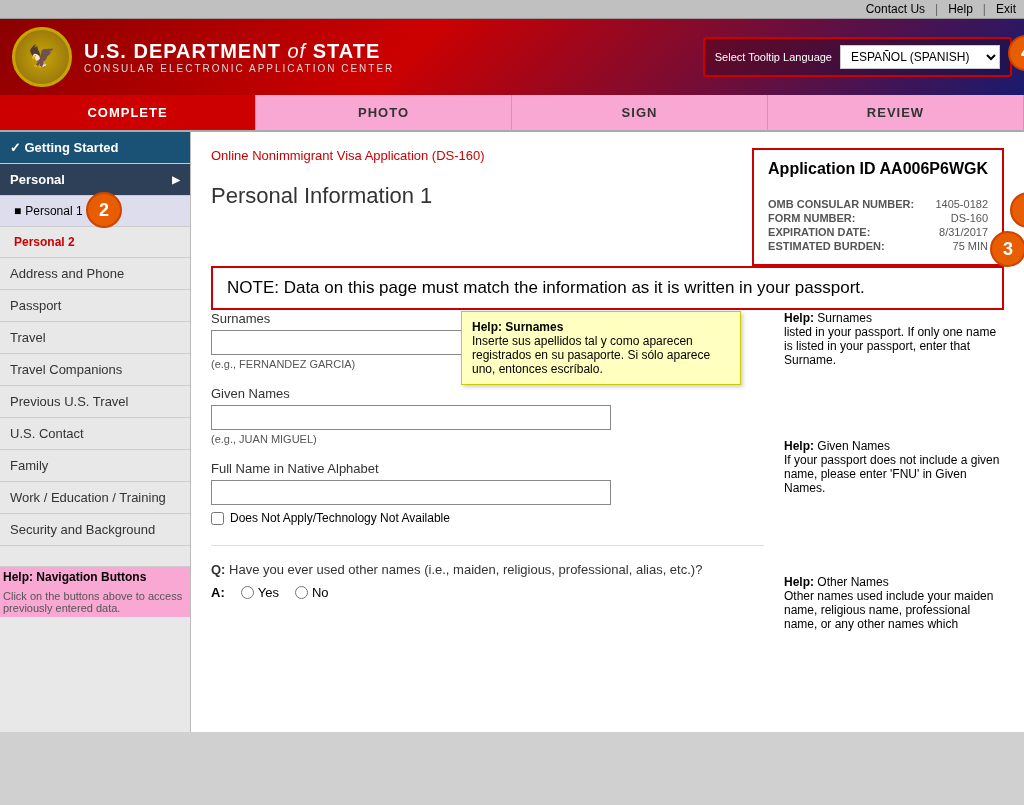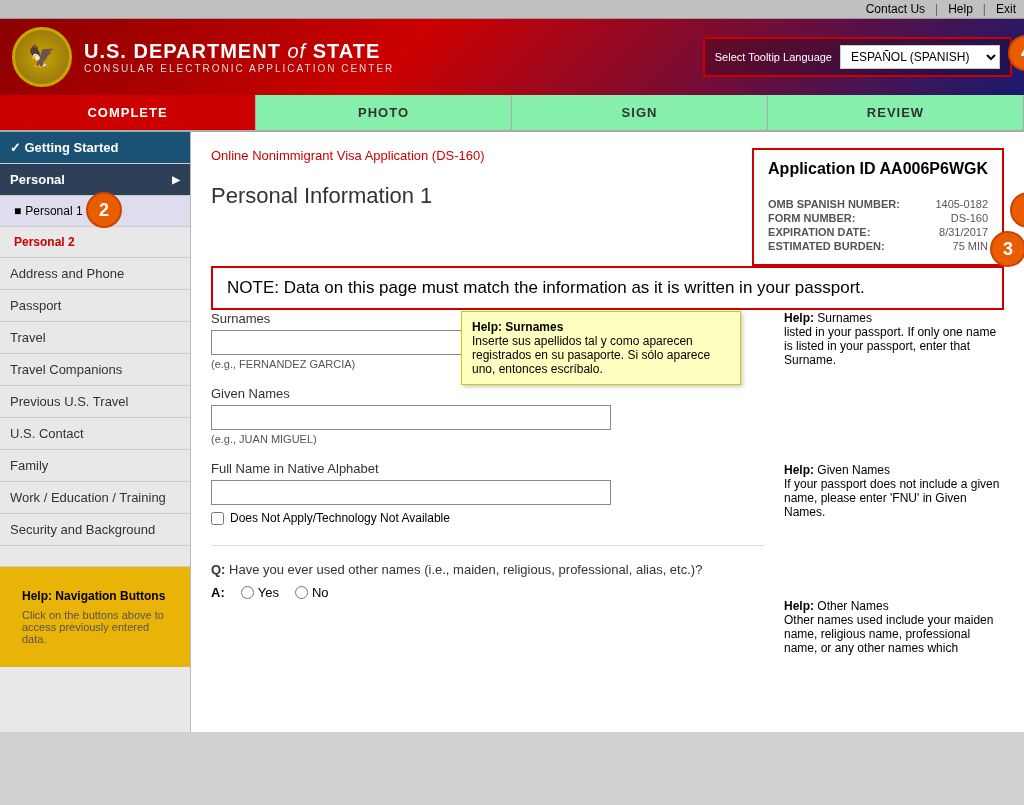--- a/index.html
+++ b/index.html
@@ -53,21 +53,21 @@
     
     .annotation-circle {
       width: 36px; height: 36px; border-radius: 50%;
       background: #e85d00; color: white; font-size: 18px; font-weight: bold;
       display: flex; align-items: center; justify-content: center;
       border: 2px solid #cc4400; flex-shrink: 0;
     }
 
     
     .nav-tabs {
-      display: flex; background: #86efac; border-bottom: 2px solid #aaa;
+      display: flex; background: #f9a8d4; border-bottom: 2px solid #aaa;
     }
     .nav-tab {
       flex: 1; text-align: center; padding: 10px; font-size: 13px; font-weight: bold;
       cursor: pointer; border-right: 1px solid #aaa; color: #333;
       text-transform: uppercase; letter-spacing: 1px;
     }
     .nav-tab.active { background: #cc0000; color: white; }
 
     
     .main-layout { display: flex; min-height: 600px; }
@@ -137,21 +137,21 @@
     .checkbox-row { display: flex; align-items: center; gap: 6px; margin: 6px 0; font-size: 12px; }
 
     
     .question-section { margin-top: 20px; border-top: 1px solid #ddd; padding-top: 16px; }
     .question-text { font-size: 13px; color: #333; margin-bottom: 8px; }
     .question-text strong { }
     .answer-row { display: flex; align-items: center; gap: 16px; font-size: 13px; }
     .radio-opt { display: flex; align-items: center; gap: 4px; cursor: pointer; }
 
     
-    .help-nav { padding: 22px; background: #eab308; border-top: 1px solid #ccc; font-size: 12px; }
+    .help-nav { padding: 3px; background: #f9a8d4; border-top: 1px solid #ccc; font-size: 12px; }
     .help-nav .help-nav-title { font-weight: bold; margin-bottom: 6px; }
     .help-nav .help-text { font-size: 11px; color: #555; }
     .ann-4 { position: absolute; right: -20px; top: 35px; }
 
     .outer-wrapper { position: relative; max-width: 1024px; margin: 0 auto; background: #d0d0d0; }
 
     .red-outline-box { border: 2px solid #cc0000; }
   </style>
 </head>
 <body>
@@ -249,21 +249,21 @@
       <div class="annotation-circle" style="position:absolute; left:-105px; top:60px;">2</div>
 
       <div class="annotation-circle" style="position:absolute; right:-22px; top:60px;">1</div>
 
       <div class="app-id-box">
         <div class="app-id-title">
           <span>Application ID</span>
           <span style="font-weight:bold; font-size:16px;">AA006P6WGK</span>
         </div>
         <div class="app-id-row">
-          <span class="lbl">OMB SPANISH NUMBER:</span>
+          <span class="lbl">OMB CONSULAR NUMBER:</span>
           <span class="val">1405-0182</span>
         </div>
         <div class="app-id-row">
           <span class="lbl">FORM NUMBER:</span>
           <span class="val">DS-160</span>
         </div>
         <div class="app-id-row">
           <span class="lbl">EXPIRATION DATE:</span>
           <span class="val">8/31/2017</span>
         </div>
@@ -331,21 +331,21 @@
         </div>
 
         <div class="help-area">
           <div class="help-section">
             <div>
               <span class="help-bold">Help:</span>
               <span>Surnames</span>
             </div>
             <div>listed in your passport. If only one name is listed in your passport, enter that Surname.</div>
           </div>
-          <div class="help-section" style="margin-top: 96px;">
+          <div class="help-section" style="margin-top: 72px;">
             <div>
               <span class="help-bold">Help:</span>
               <span>Given Names</span>
             </div>
             <div>If your passport does not include a given name, please enter 'FNU' in Given Names.</div>
           </div>
           <div class="help-section" style="margin-top: 80px;">
             <div>
               <span class="help-bold">Help:</span>
               <span>Other Names</span>

